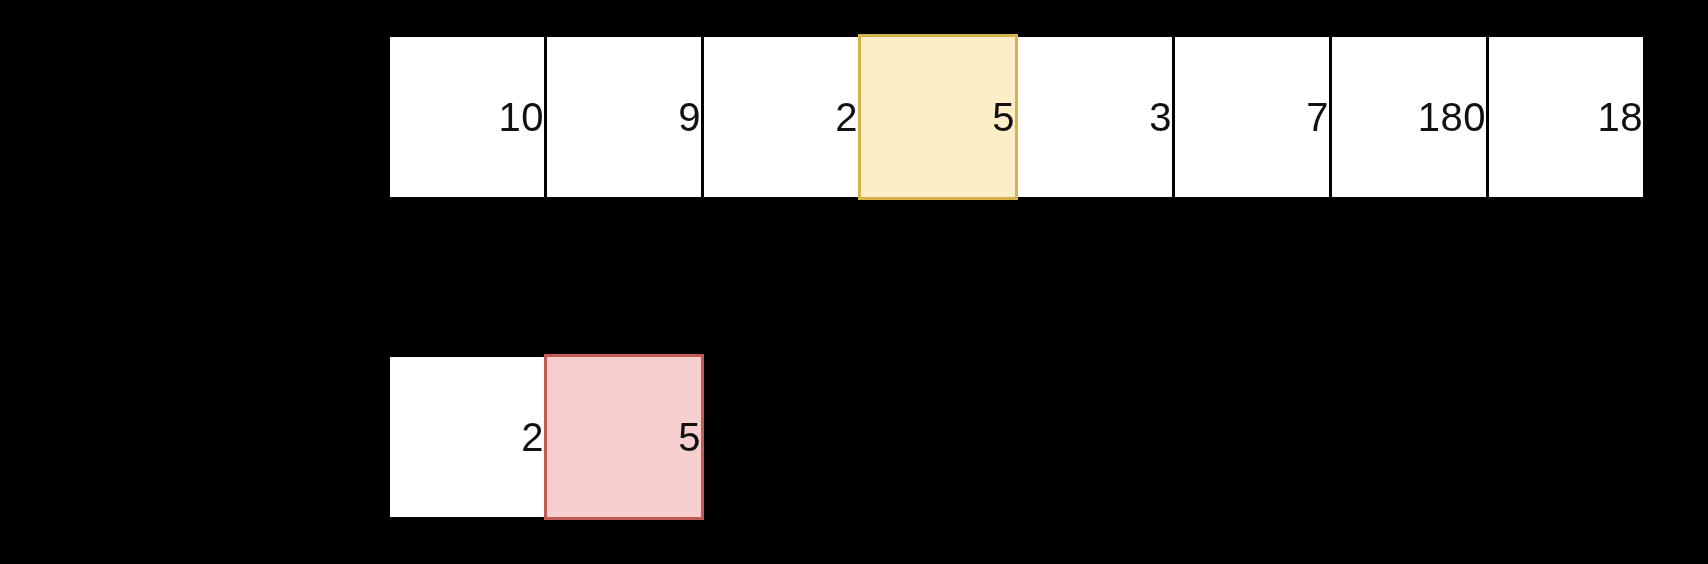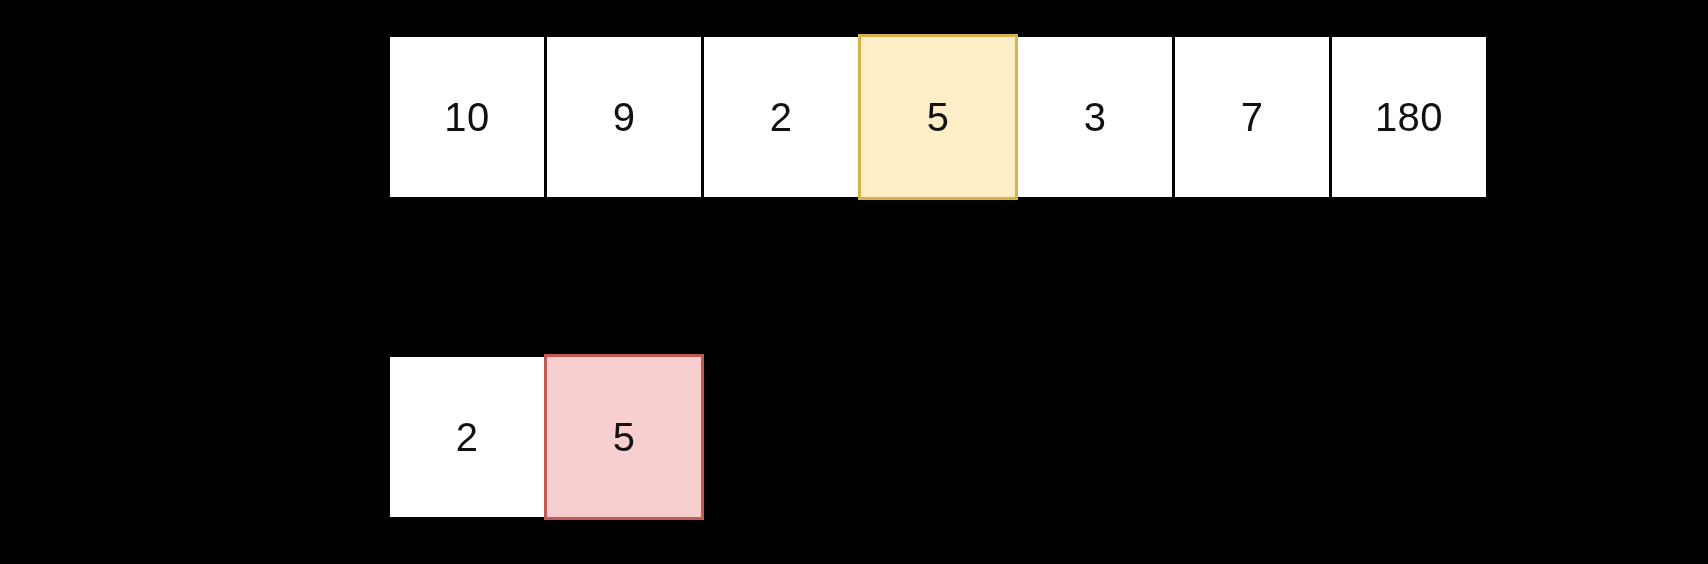--- a/index.html
+++ b/index.html
@@ -43,21 +43,21 @@
   .cell {
     position: relative;
     box-sizing: border-box;
     width: 160px;
     height: 100%;
     background: #ffffff;
     border: 3px solid #000000;
     margin-right: -3px;
     display: flex;
     align-items: center;
-    justify-content: center;
+    justify-content: flex-end;
   }
 
   .cell:last-child {
     margin-right: 0;
   }
 
   .cell-value {
     font-family: "Liberation Sans", sans-serif;
     font-size: 40px;
     line-height: 1;
@@ -107,20 +107,23 @@
     </div>
 
     <div class="cell">
       <span class="cell-value">7</span>
     </div>
 
     <div class="cell">
       <span class="cell-value">180</span>
     </div>
 
+    <div class="cell">
+      <span class="cell-value">18</span>
+    </div>
 
   </div>
 
   <div class="array-row" id="bottom-array">
 
     <div class="cell">
       <span class="cell-value">2</span>
     </div>
 
     <div class="cell hl-pink">

